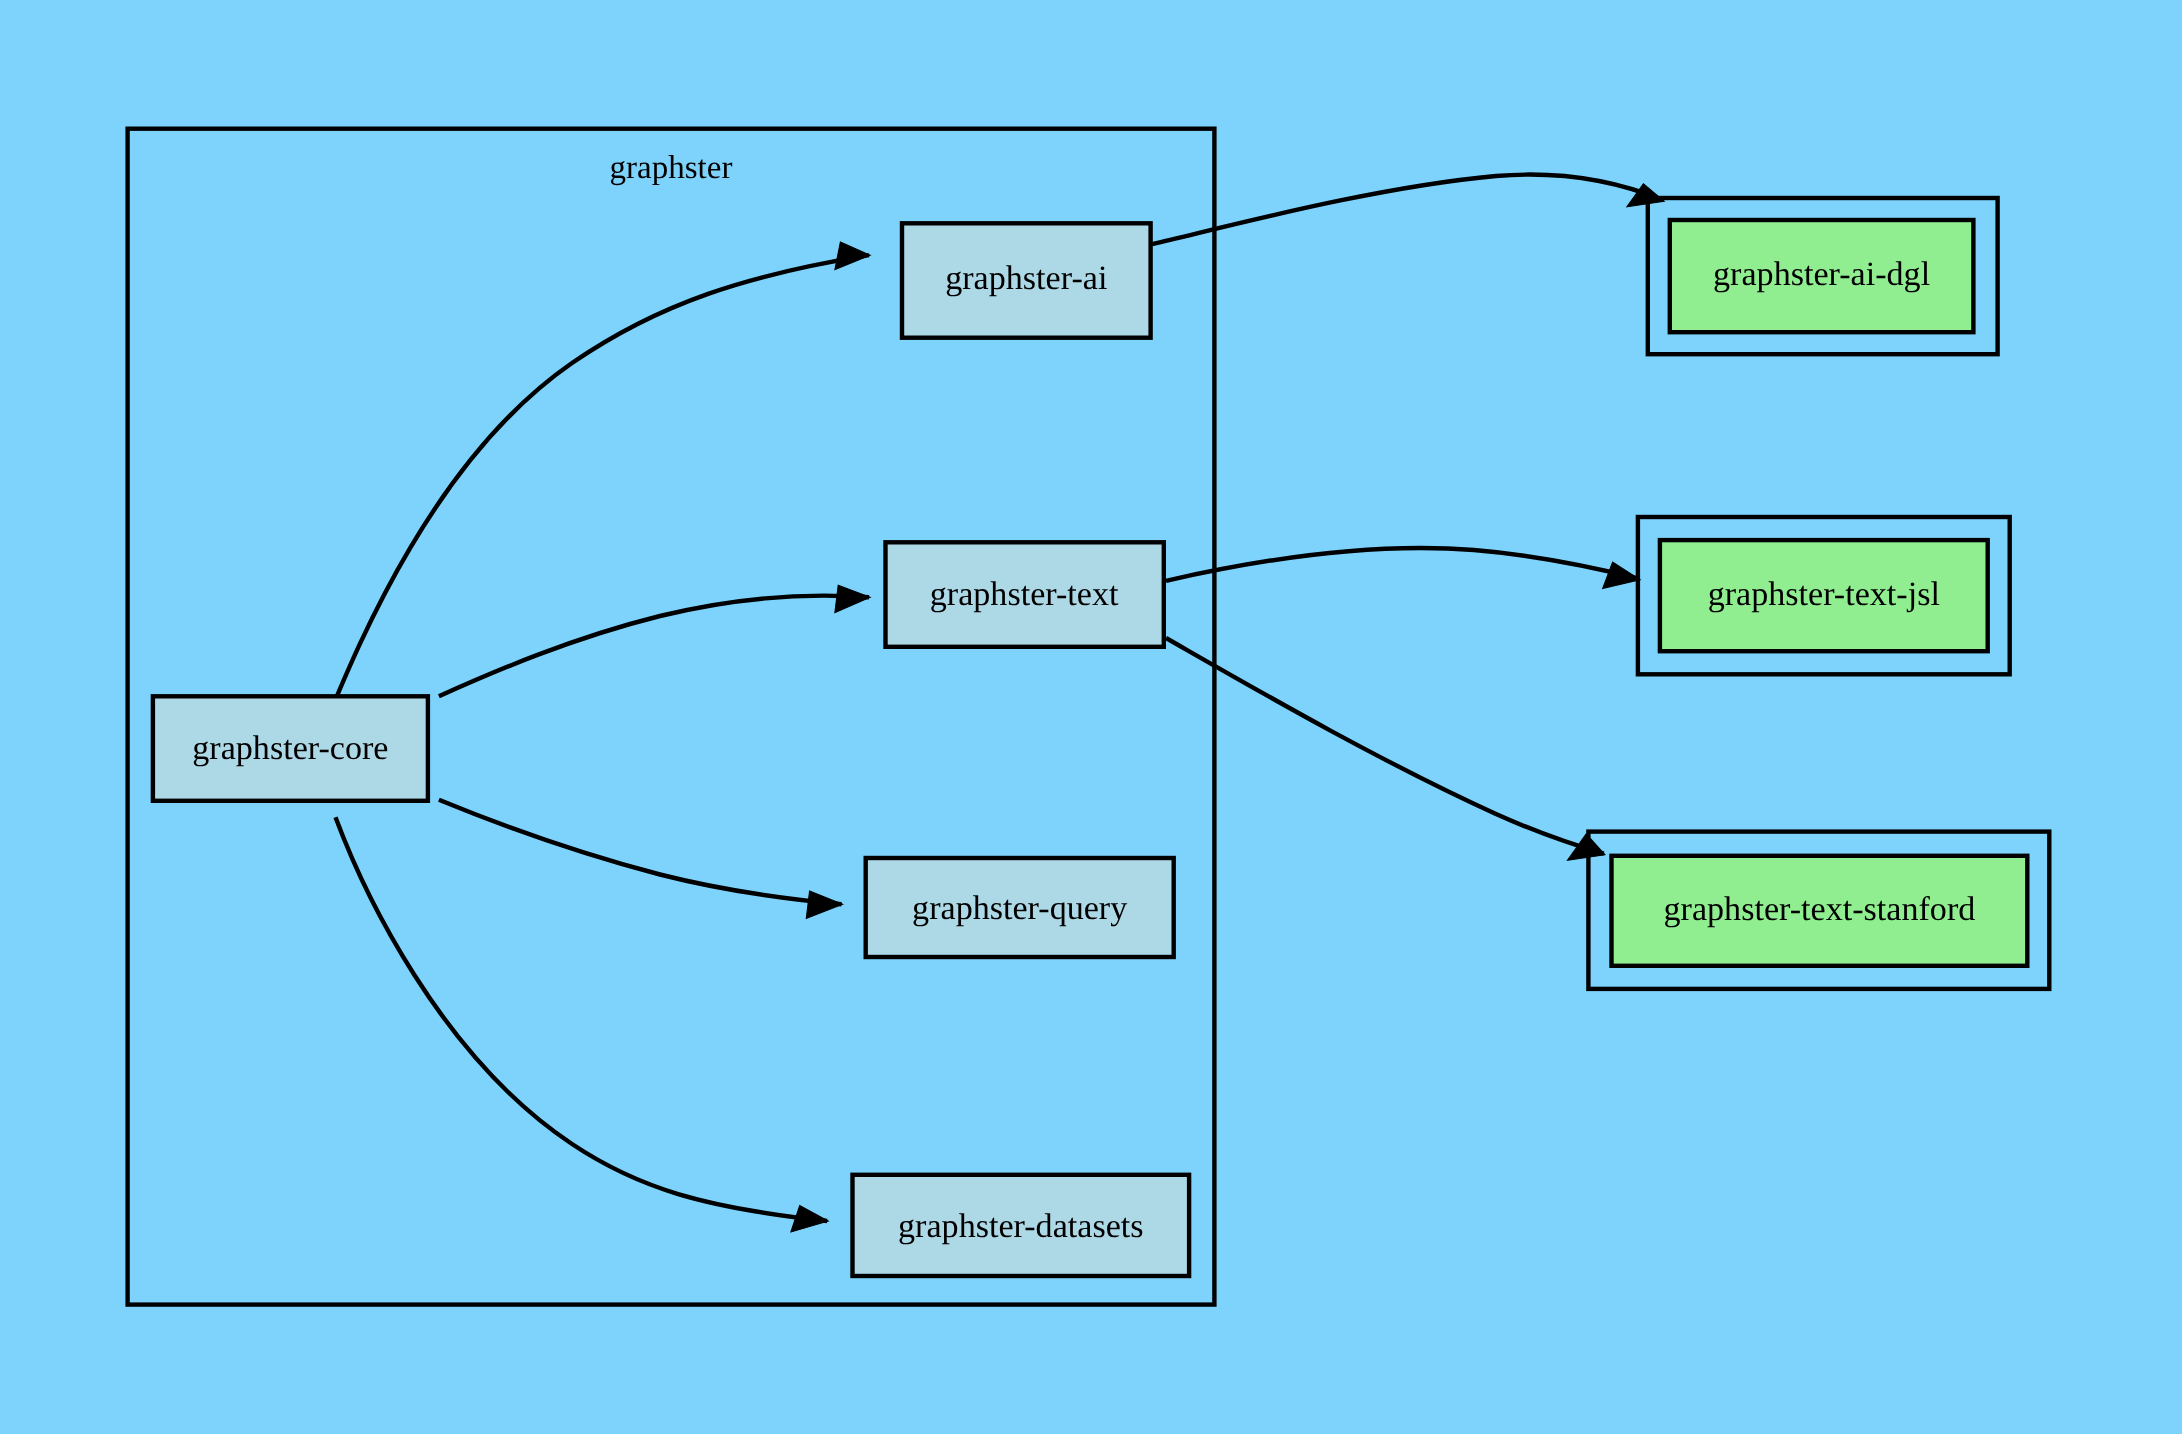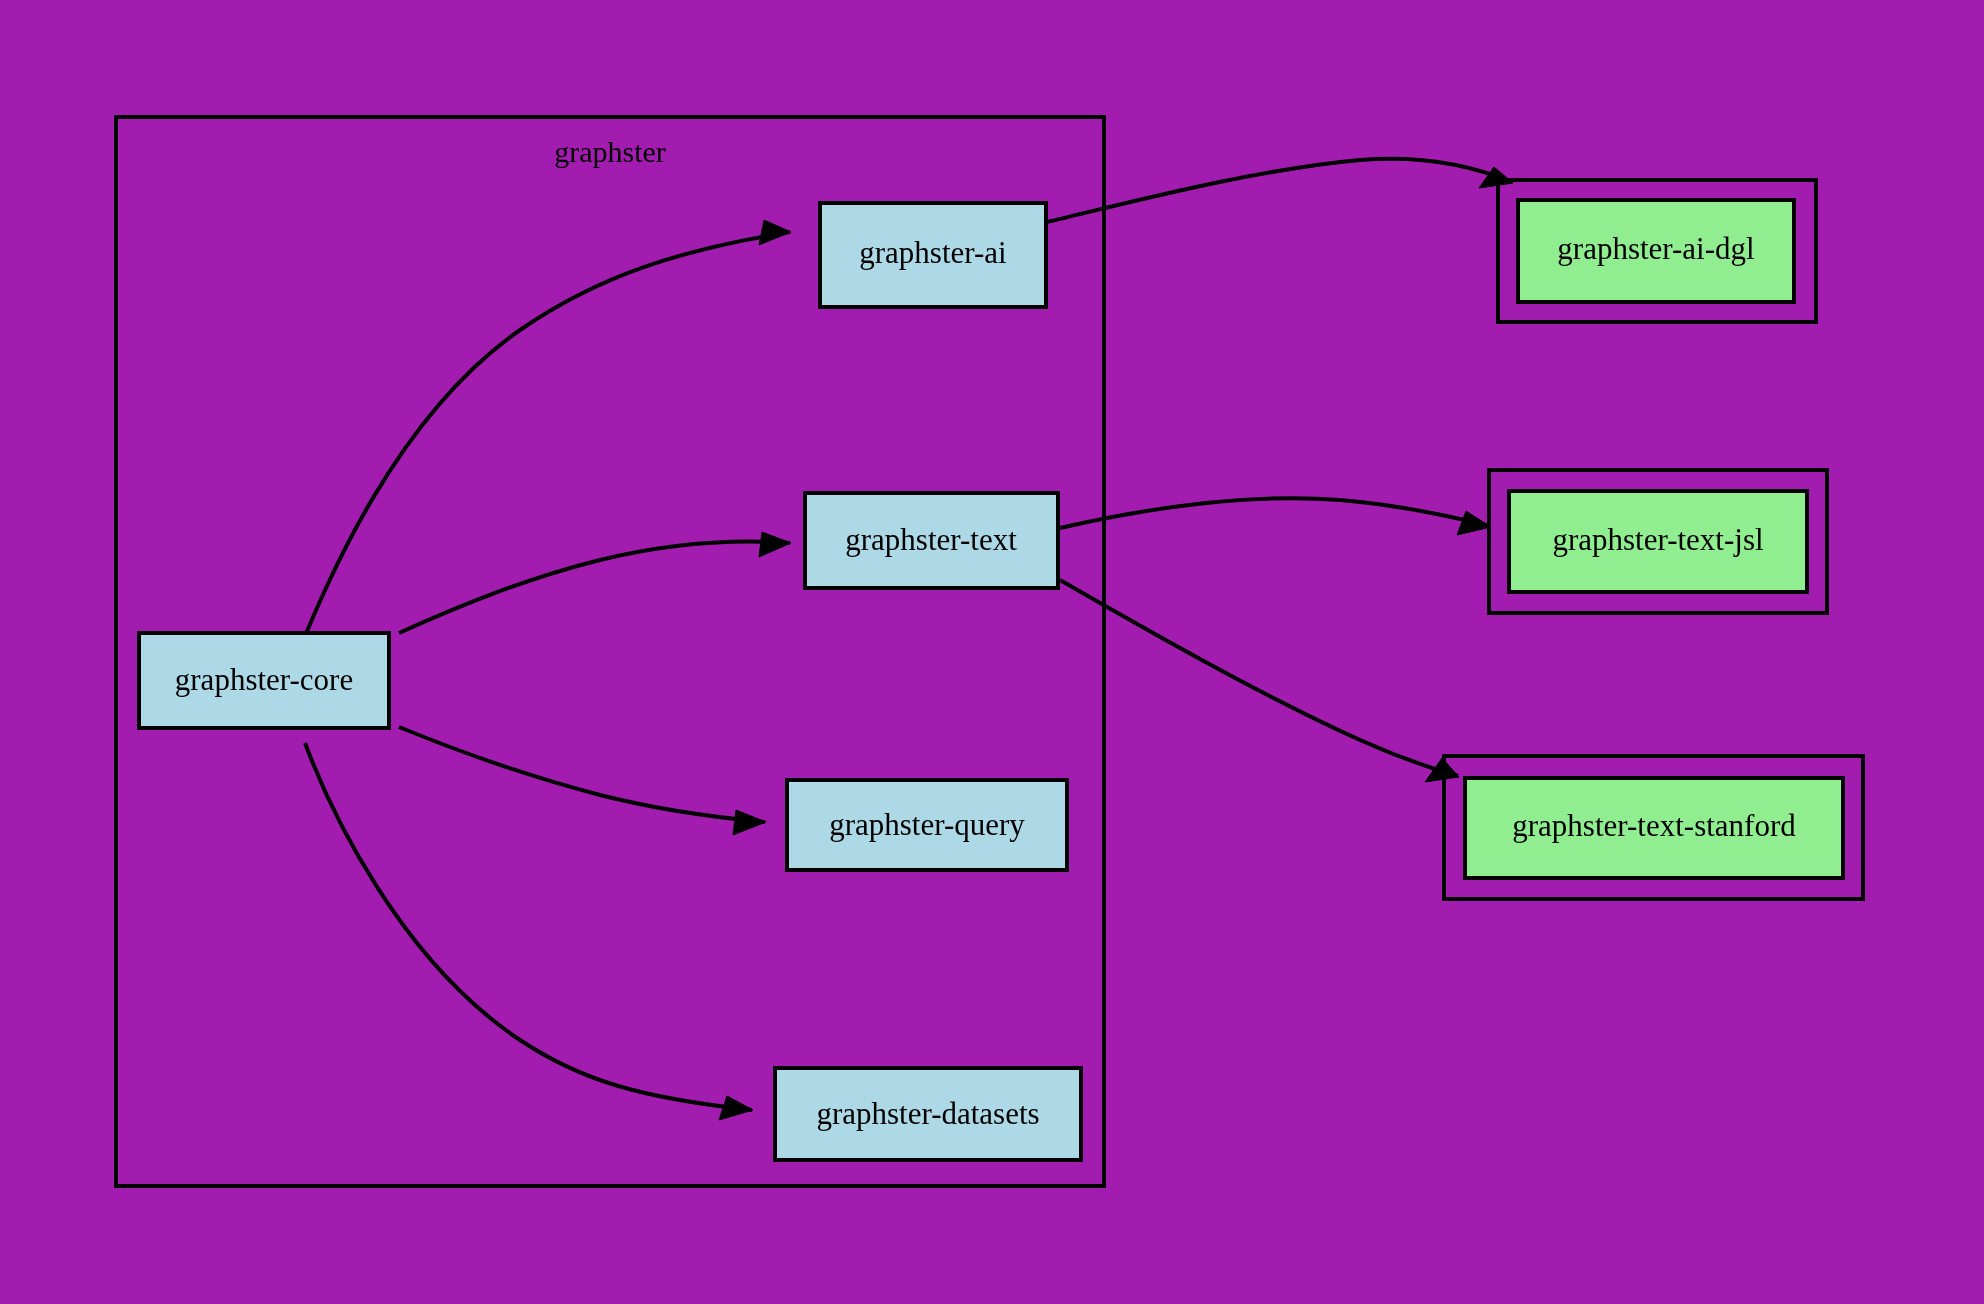--- a/index.html
+++ b/index.html
@@ -11,21 +11,21 @@
   body {
     width: 1984px;
     height: 1304px;
     overflow: hidden;
     font-family: "Liberation Serif", "DejaVu Serif", serif;
   }
   #graph-root {
     position: relative;
     width: 1984px;
     height: 1304px;
-    background: #a21caf;
+    background: #7dd3fc;
   }
   svg#graph-canvas {
     display: block;
     width: 1984px;
     height: 1304px;
   }
   .cluster-box {
     fill: none;
     stroke: #000000;
     stroke-width: 4;

